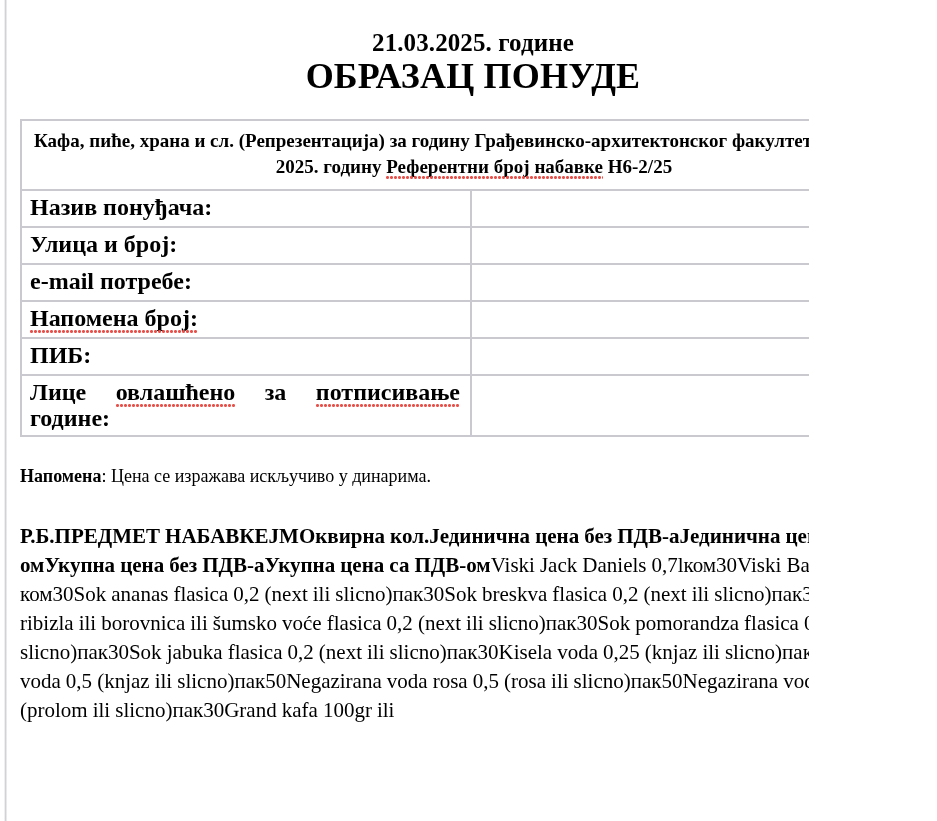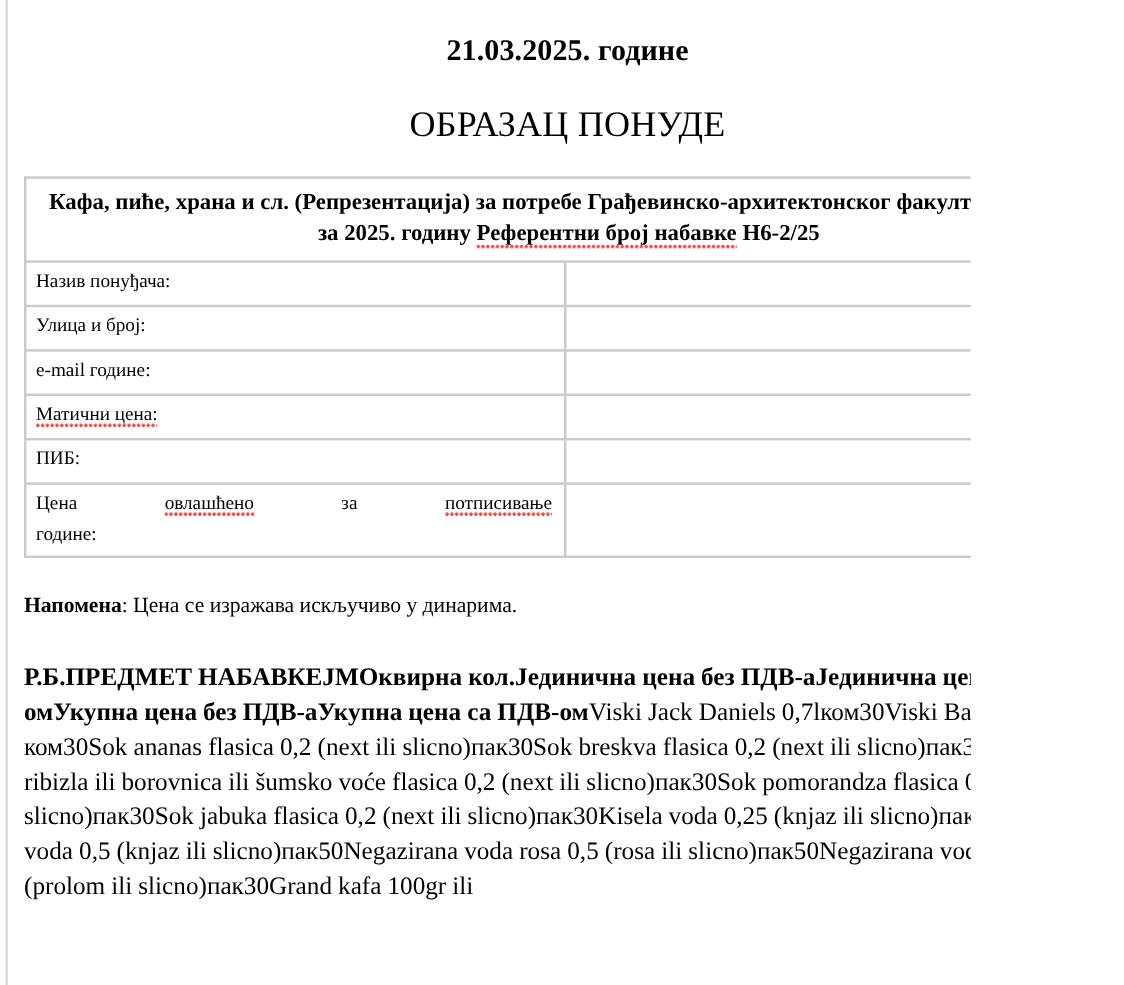--- a/index.html
+++ b/index.html
@@ -43,25 +43,24 @@
     text-align: center;
     padding-top: 27px;
   }
   .title-date {
     font-size: 25px;
     font-weight: bold;
     line-height: 31px;
     letter-spacing: 0.1px;
   }
   .title-main {
-    font-size: 30px;
-    font-weight: normal;
+    font-size: 36px;
+    font-weight: bold;
     line-height: 36px;
     letter-spacing: 0.2px;
-    margin-top: 28px;
   }
 
   
   .info-table {
     margin-top: 25px;
     width: 906px;
     border-collapse: collapse;
     table-layout: fixed;
   }
   .info-table td {
@@ -71,22 +70,22 @@
   }
   .hdr-cell {
     text-align: center;
     padding: 7px 8px 9px 8px !important;
     font-size: 19px;
     font-weight: bold;
     line-height: 26px;
   }
   .label-cell {
     padding: 3px 6px 4px 8px !important;
-    font-size: 16px;
-    font-weight: normal;
+    font-size: 24px;
+    font-weight: bold;
     line-height: 26px;
     height: 28px;
   }
   .label-cell.justify {
     text-align: justify;
     text-align-last: justify;
     padding-right: 10px !important;
   }
   .label-cell.justify .second-line {
     display: block;
@@ -150,48 +149,48 @@
     </div>
 
     <table class="info-table">
       <colgroup>
         <col class="col-label">
         <col class="col-value">
       </colgroup>
       <tbody>
         <tr>
           <td class="hdr-cell" colspan="2">
-            <span>Кафа, пиће, храна и сл. (Репрезентација) за потребе Грађевинско-архитектонског</span>
+            <span>Кафа, пиће, храна и сл. (Репрезентација) за годину Грађевинско-архитектонског</span>
             <span>факултета у Нишу за 2025. годину</span>
             <span class="sp"><span>Референтни број набавке</span></span><span> Н6-2/25</span>
           </td>
         </tr>
 
         <tr>
           <td class="label-cell">Назив понуђача:</td>
           <td class="value-cell"></td>
         </tr>
         <tr>
           <td class="label-cell">Улица и број:</td>
           <td class="value-cell"></td>
         </tr>
         <tr>
-          <td class="label-cell">e-mail године:</td>
+          <td class="label-cell">e-mail потребе:</td>
           <td class="value-cell"></td>
         </tr>
         <tr>
-          <td class="label-cell"><span class="sp">Матични цена:</span></td>
+          <td class="label-cell"><span class="sp">Напомена број:</span></td>
           <td class="value-cell"></td>
         </tr>
         <tr>
           <td class="label-cell">ПИБ:</td>
           <td class="value-cell"></td>
         </tr>
         <tr>
-          <td class="label-cell justify"><span>Цена</span> <span class="sp">овлашћено</span> <span>за</span> <span class="sp">потписивање</span><span class="second-line">године:</span></td>
+          <td class="label-cell justify"><span>Лице</span> <span class="sp">овлашћено</span> <span>за</span> <span class="sp">потписивање</span><span class="second-line">године:</span></td>
           <td class="value-cell"></td>
         </tr>
       </tbody>
     </table>
 
     <div class="note"><b>Напомена</b><span>: Цена се изражава искључиво у динарима.</span></div>
 
     <div class="runon"><span class="hdrs">Р.Б.ПРЕДМЕТ НАБАВКЕЈМОквирна кол.Јединична цена без ПДВ-аЈединична цена са ПДВ-омУкупна цена без ПДВ-аУкупна цена са ПДВ-ом</span><span>Viski Jack Daniels 0,7lком30Viski Balantines 0,7l ком30Sok ananas flasica 0,2 (next ili slicno)пак30Sok breskva flasica 0,2 (next ili slicno)пак30Sok crna ribizla ili borovnica ili šumsko voće flasica 0,2 (next ili slicno)пак30Sok pomorandza flasica 0,2 (next ili slicno)пак30Sok jabuka flasica 0,2 (next ili slicno)пак30Kisela voda 0,25 (knjaz ili slicno)пак30Kisela voda 0,5 (knjaz ili slicno)пак50Negazirana voda rosa 0,5 (rosa ili slicno)пак50Negazirana voda prolom 0,5 (prolom ili slicno)пак30Grand kafa 100gr ili</span></div>
 
   </div>

